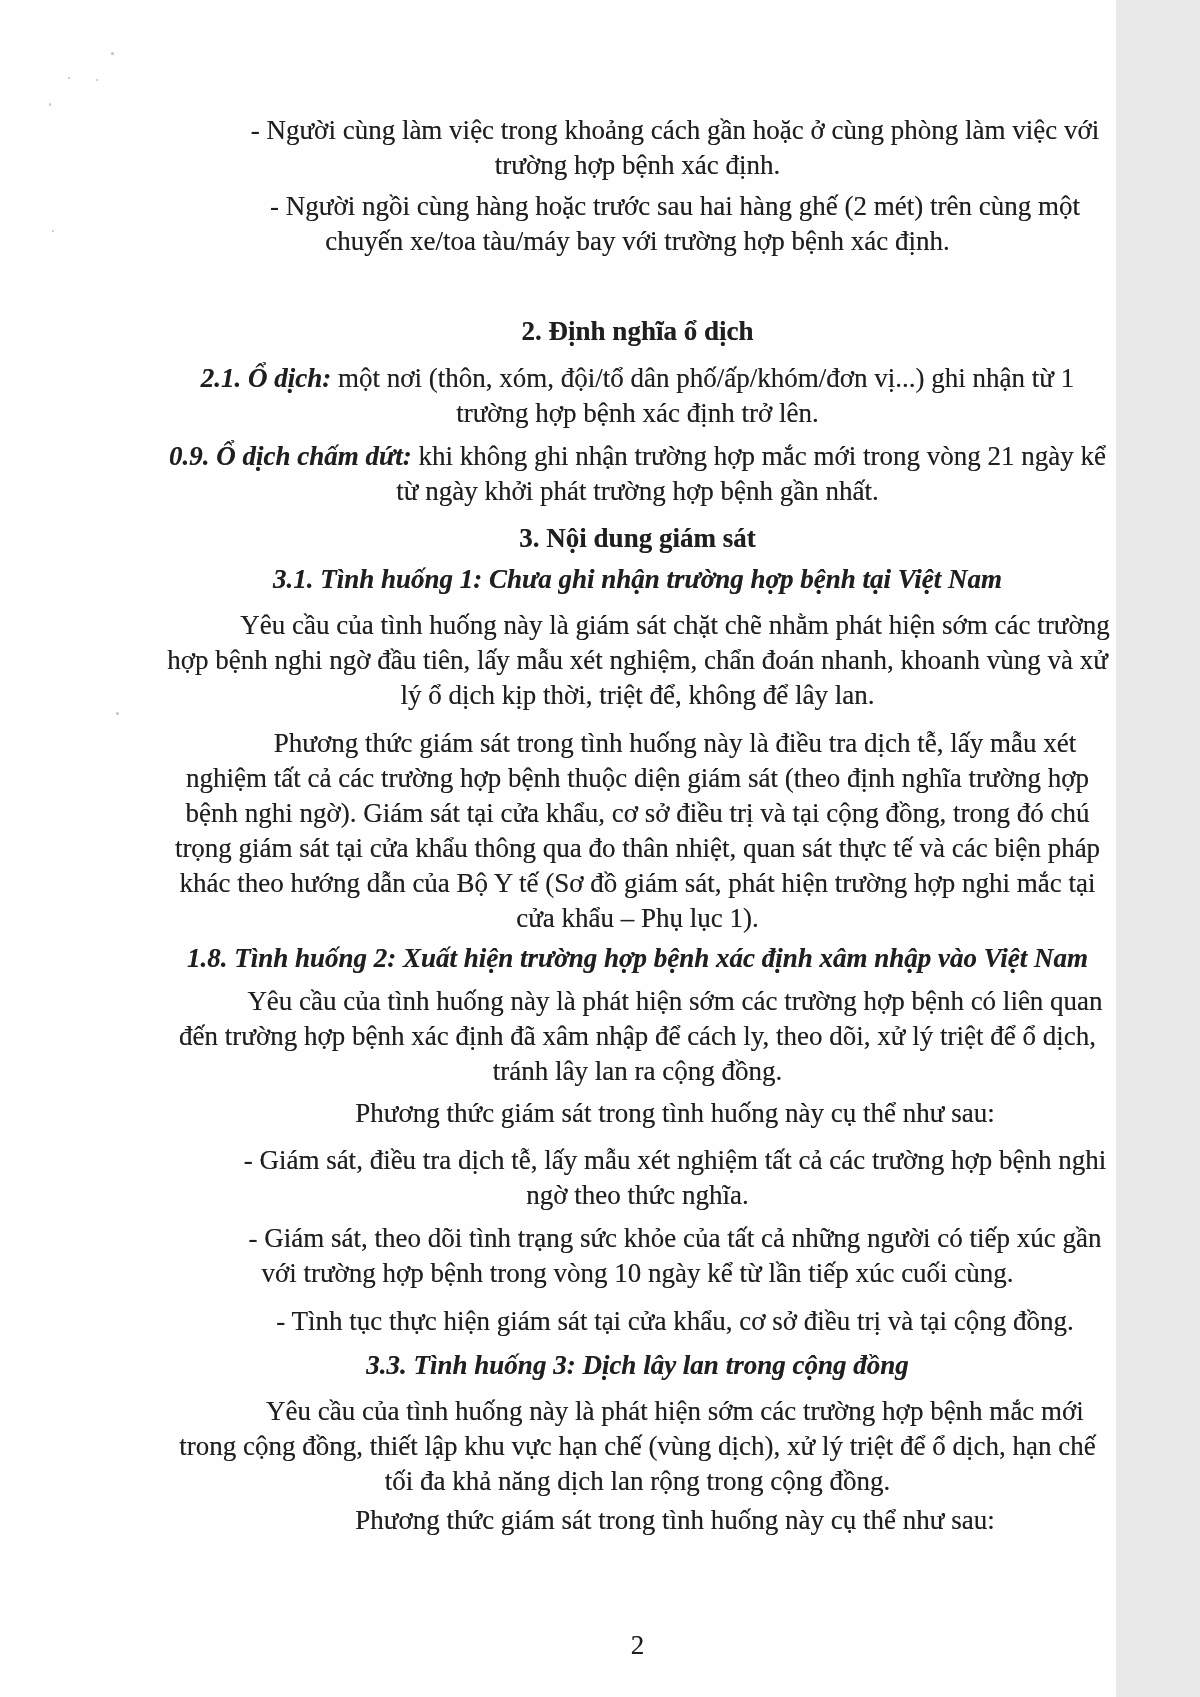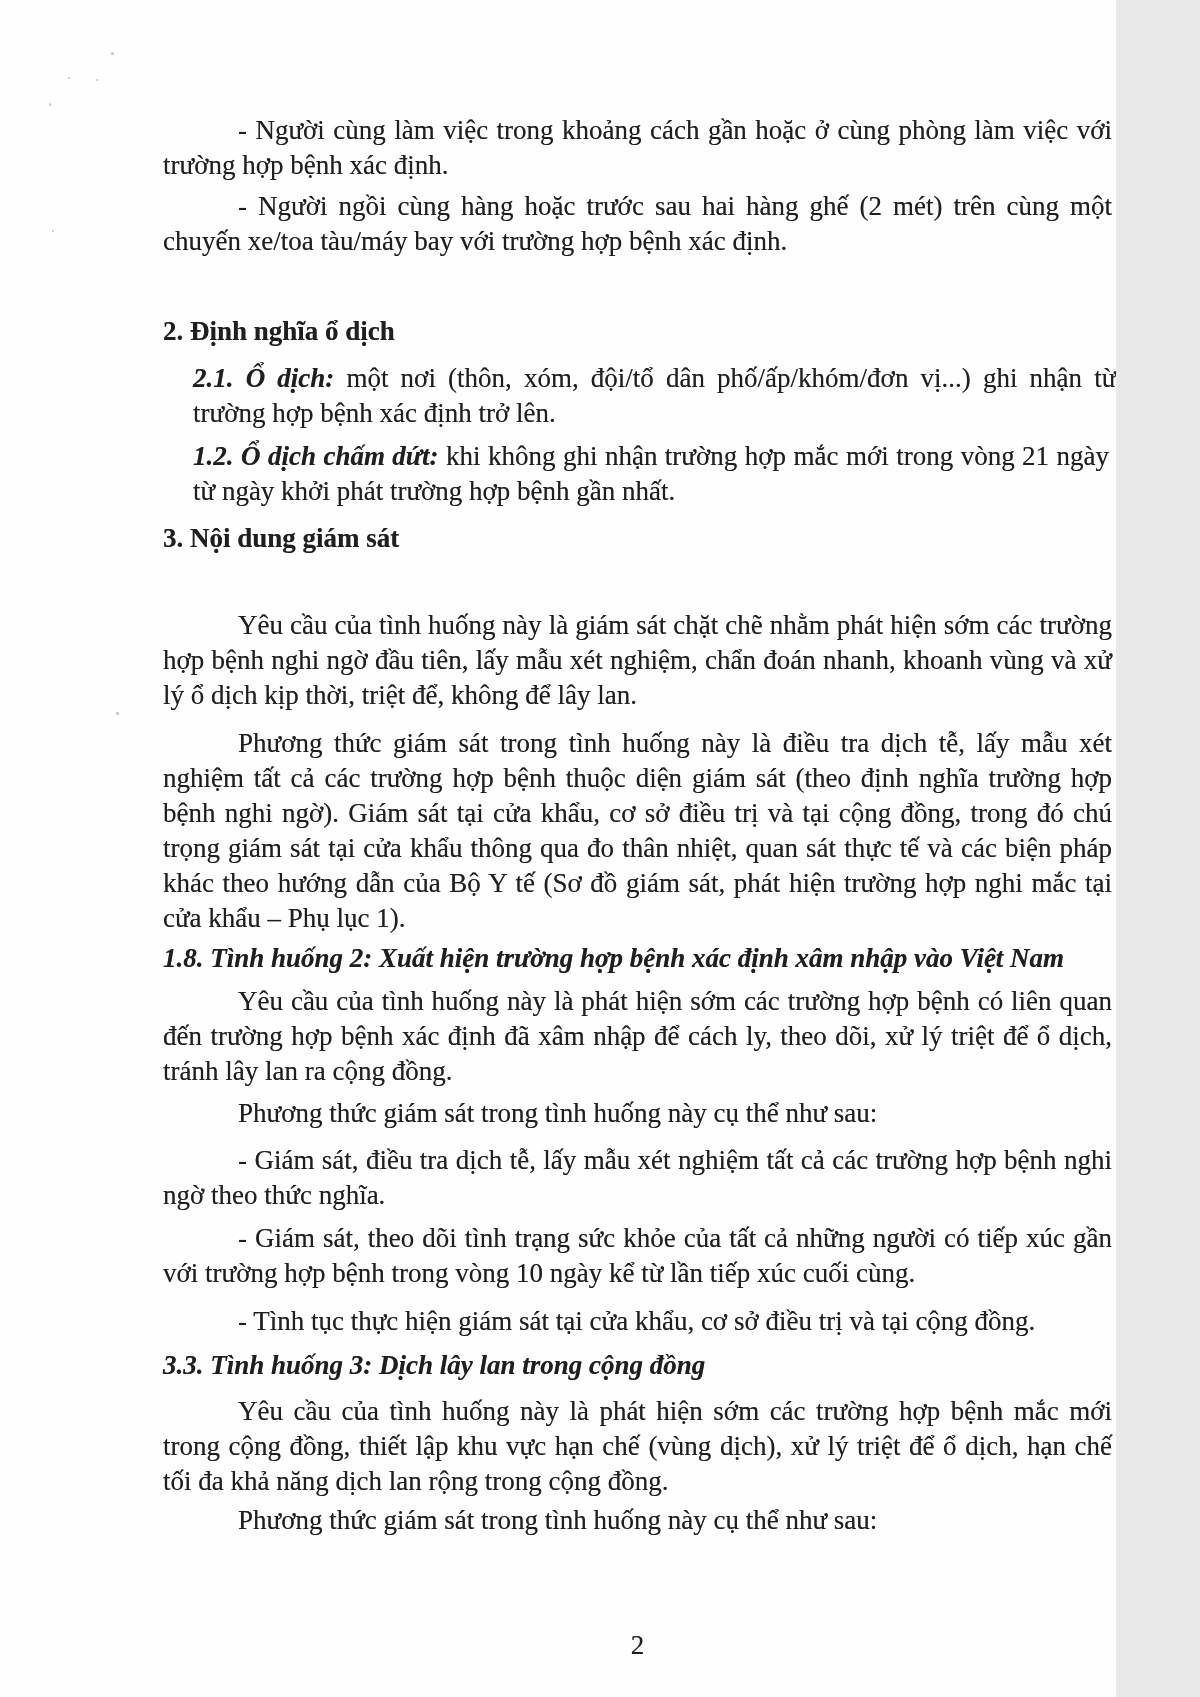--- a/index.html
+++ b/index.html
@@ -17,39 +17,39 @@
     left: 163px;
     width: 949px;
     font-size: 27px;
     line-height: 35px;
     text-align: justify;
     text-rendering: optimizeLegibility;
   }
   .body-para { text-indent: 75px; }
   .h-bold { font-weight: bold; text-align: left; }
   .h-bi { font-weight: bold; font-style: italic; text-align: left; }
-  .lead-para { text-indent: 0; margin-left: 30px; }
+  .lead-para { text-indent: 0; }
   .lead { font-weight: bold; font-style: italic; }
   .page-number {
     position: absolute;
     left: 163px;
     width: 949px;
     text-align: center;
     font-size: 27px;
     line-height: 35px;
   }
   
   .speck {
     position: absolute;
     border-radius: 50%;
     background: #8f8f8f;
     opacity: 0.55;
   }
   
-  .page * { text-shadow: 0 0 0.5px rgba(20,20,20,0.55); }
+  .page * { text-shadow: 0 0 0.5px rgba(20,20,20,0.55); text-align: center; }
 </style>
 </head>
 <body>
 
 <div class="page">
 
   <div class="speck" style="left:111px;top:52px;width:3px;height:3px;"></div>
   <div class="speck" style="left:68px;top:77px;width:2px;height:2px;"></div>
   <div class="speck" style="left:96px;top:79px;width:2px;height:2px;"></div>
   <div class="speck" style="left:49px;top:103px;width:2px;height:3px;"></div>
@@ -60,24 +60,25 @@
   <div class="block body-para" style="top:113px">- Người cùng làm việc trong khoảng cách gần hoặc ở cùng phòng làm việc với trường hợp bệnh xác định.</div>
   <div class="block body-para" style="top:189px">- Người ngồi cùng hàng hoặc trước sau hai hàng ghế (2 mét) trên cùng một chuyến xe/toa tàu/máy bay với trường hợp bệnh xác định.</div>
 
   <div class="block h-bold" style="top:314px">2. Định nghĩa ổ dịch</div>
 
   <div class="block lead-para" style="top:361px">
     <span class="lead">2.1. Ổ dịch:</span><span> một nơi (thôn, xóm, đội/tổ dân phố/ấp/khóm/đơn vị...) ghi nhận từ 1 trường hợp bệnh xác định trở lên.</span>
   </div>
 
   <div class="block lead-para" style="top:439px">
-    <span class="lead">1.2. Ổ dịch chấm dứt:</span><span> khi không ghi nhận trường hợp mắc mới trong vòng 21 ngày kể từ ngày khởi phát trường hợp bệnh gần nhất.</span>
+    <span class="lead">0.9. Ổ dịch chấm dứt:</span><span> khi không ghi nhận trường hợp mắc mới trong vòng 21 ngày kể từ ngày khởi phát trường hợp bệnh gần nhất.</span>
   </div>
 
   <div class="block h-bold" style="top:521px">3. Nội dung giám sát</div>
+  <div class="block h-bi" style="top:562px">3.1. Tình huống 1: Chưa ghi nhận trường hợp bệnh tại Việt Nam</div>
 
   <div class="block body-para" style="top:608px">Yêu cầu của tình huống này là giám sát chặt chẽ nhằm phát hiện sớm các trường hợp bệnh nghi ngờ đầu tiên, lấy mẫu xét nghiệm, chẩn đoán nhanh, khoanh vùng và xử lý ổ dịch kịp thời, triệt để, không để lây lan.</div>
   <div class="block body-para" style="top:726px">Phương thức giám sát trong tình huống này là điều tra dịch tễ, lấy mẫu xét nghiệm tất cả các trường hợp bệnh thuộc diện giám sát (theo định nghĩa trường hợp bệnh nghi ngờ). Giám sát tại cửa khẩu, cơ sở điều trị và tại cộng đồng, trong đó chú trọng giám sát tại cửa khẩu thông qua đo thân nhiệt, quan sát thực tế và các biện pháp khác theo hướng dẫn của Bộ Y tế (Sơ đồ giám sát, phát hiện trường hợp nghi mắc tại cửa khẩu – Phụ lục 1).</div>
 
   <div class="block h-bi" style="top:941px">1.8. Tình huống 2: Xuất hiện trường hợp bệnh xác định xâm nhập vào Việt Nam</div>
 
   <div class="block body-para" style="top:984px">Yêu cầu của tình huống này là phát hiện sớm các trường hợp bệnh có liên quan đến trường hợp bệnh xác định đã xâm nhập để cách ly, theo dõi, xử lý triệt để ổ dịch, tránh lây lan ra cộng đồng.</div>
   <div class="block body-para" style="top:1096px">Phương thức giám sát trong tình huống này cụ thể như sau:</div>
   <div class="block body-para" style="top:1143px">- Giám sát, điều tra dịch tễ, lấy mẫu xét nghiệm tất cả các trường hợp bệnh nghi ngờ theo thức nghĩa.</div>
   <div class="block body-para" style="top:1221px">- Giám sát, theo dõi tình trạng sức khỏe của tất cả những người có tiếp xúc gần với trường hợp bệnh trong vòng 10 ngày kể từ lần tiếp xúc cuối cùng.</div>

